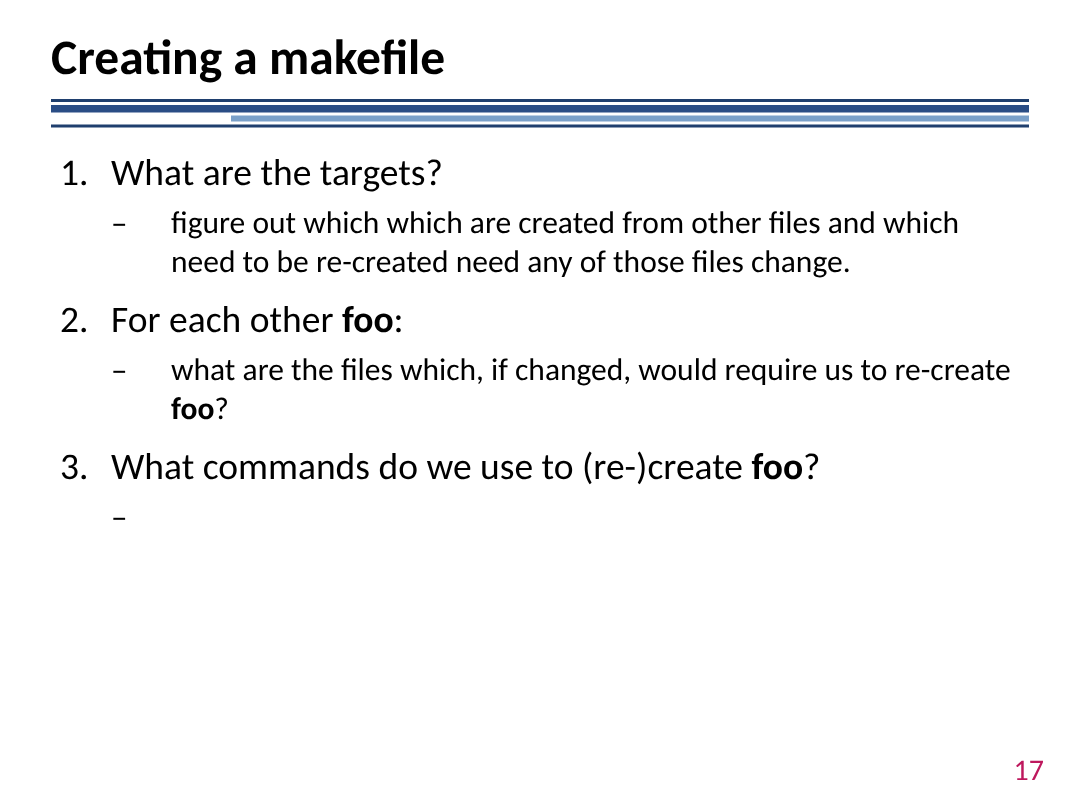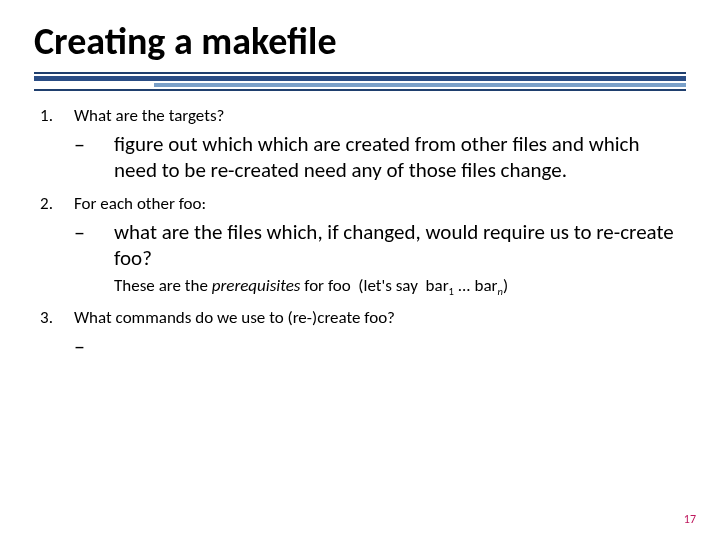--- a/index.html
+++ b/index.html
@@ -6,21 +6,21 @@
   html, body { width: 720px; height: 540px; }
   body {
     font-family: Calibri, "Segoe UI", Arial, sans-serif;
     background: #fff;
     color: #000;
     position: relative;
     padding: 18px 34px 0 34px;
   }
   .title {
     font-weight: 700;
-    font-size: 38px;
+    font-size: 33px;
     margin-bottom: 8px;
   }
   .rule-wrap { margin-bottom: 14px; }
   .rule-outer {
     border-top: 2px solid #1f3f6e;
     border-bottom: 2px solid #1f3f6e;
     padding: 2px 0;
   }
   .rule-inner1 {
     height: 5px;
@@ -35,21 +35,21 @@
   ol.main {
     list-style: none;
     counter-reset: item;
     margin-left: 6px;
   }
   ol.main > li {
     counter-increment: item;
     margin-bottom: 10px;
   }
   ol.main > li > .li-head {
-    font-size: 17px;
+    font-size: 25px;
     display: flex;
     align-items: baseline;
     margin-bottom: 6px;
   }
   ol.main > li > .li-head::before {
     content: counter(item) ".";
     width: 34px;
     flex-shrink: 0;
   }
   .sub {
@@ -65,34 +65,34 @@
     flex-shrink: 0;
     font-size: 22px;
   }
   .subnote {
     margin-left: 74px;
     font-size: 17px;
     line-height: 1.25;
     margin-top: 2px;
   }
   .segments span { white-space: pre-wrap; }
-  .b { font-weight: 400; }
+  .b { font-weight: 700; }
   .i { font-style: italic; }
   .u { }
   .sub-idx {
     font-size: 0.62em;
     vertical-align: sub;
     line-height: 0;
   }
   .sub-idx-i { font-style: italic; }
   .pagenum {
     position: absolute;
     bottom: 14px;
     right: 24px;
-    font-size: 12px;
+    font-size: 20px;
     color: #be185d;
   }
 </style>
 </head>
 <body>
 
 <div class="title">Creating a makefile</div>
 
 <div class="rule-wrap">
   <div class="rule-outer">
@@ -113,21 +113,20 @@
       </div>
     </li>
     <li>
       <div class="li-head">
         <div class="segments"><span>For each other </span><span class="b">foo</span><span>:</span></div>
       </div>
       <div class="sub">
         <div class="dash">–</div>
         <div class="segments"><span>what are the files which, if changed, would require us to re-create </span><span class="b">foo</span><span>?</span></div>
       </div>
-      <div class="subnote segments"><span>These are the </span><span class="i">prerequisites</span><span> for </span><span class="b">foo</span><span>  (let's say  </span><span class="b">bar</span><span class="sub-idx">1</span><span> ... </span><span class="b">bar</span><span class="sub-idx sub-idx-i">n</span><span>)</span></div>
     </li>
     <li>
       <div class="li-head">
         <div class="segments"><span>What commands do we use to (re-)create </span><span class="b">foo</span><span>?</span></div>
       </div>
       <div class="sub">
         <div class="dash">–</div>
       </div>
     </li>
   </ol>

